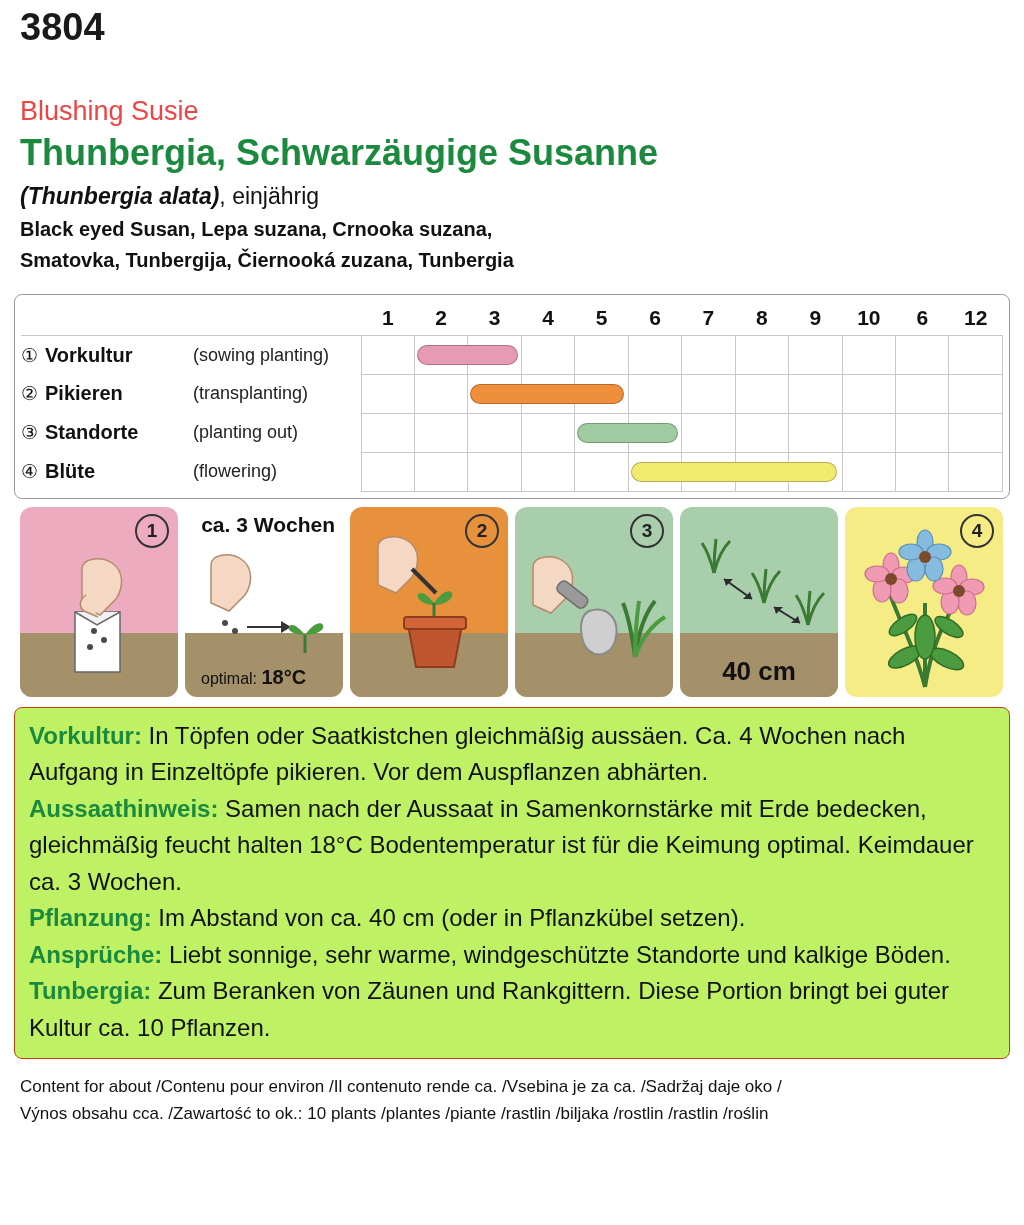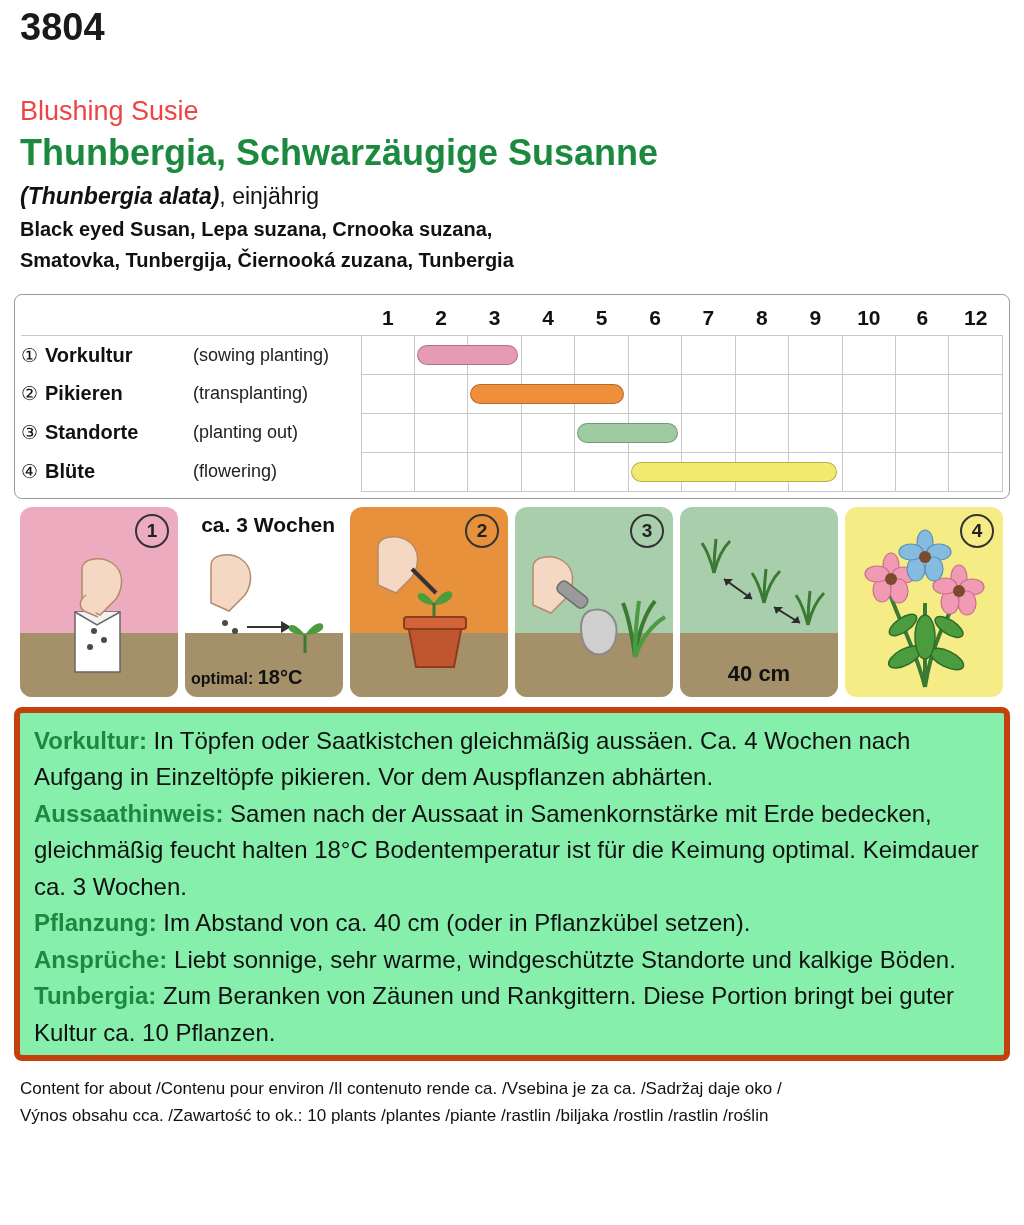--- a/index.html
+++ b/index.html
@@ -193,44 +193,43 @@
     top: 6px; right: 8px;
     text-align: right;
     font-size: 21px;
     font-weight: bold;
     line-height: 1.15;
     color: #111;
   }
   .p2 .optimal {
     position: absolute;
     bottom: 8px;
-    left: 6px;
+    left: 16px;
     font-size: 16px;
     color: #111;
-    font-weight: bold;
   }
   .p2 .optimal b { font-size: 20px; }
   .p5 .dist {
     position: absolute;
     bottom: 10px;
     left: 0; right: 0;
     text-align: center;
-    font-size: 22px;
+    font-size: 26px;
     font-weight: bold;
     color: #111;
   }
   .p5 { background: #a9ceab; }
 
   
   .desc {
     margin-top: 10px;
-    border: 6px solid #c2410c;
+    border: 1px solid #c2410c;
     border-radius: 8px;
-    background: #86efac;
-    padding: 10px 14px 4px 14px;
+    background: #bef264;
+    padding: 10px 14px 12px 14px;
     box-sizing: border-box;
   }
   .desc p {
     margin: 0;
     font-size: 24px;
     line-height: 1.52;
     color: #111;
   }
   .kw { color: #1b8a3e; font-weight: bold; }
 

